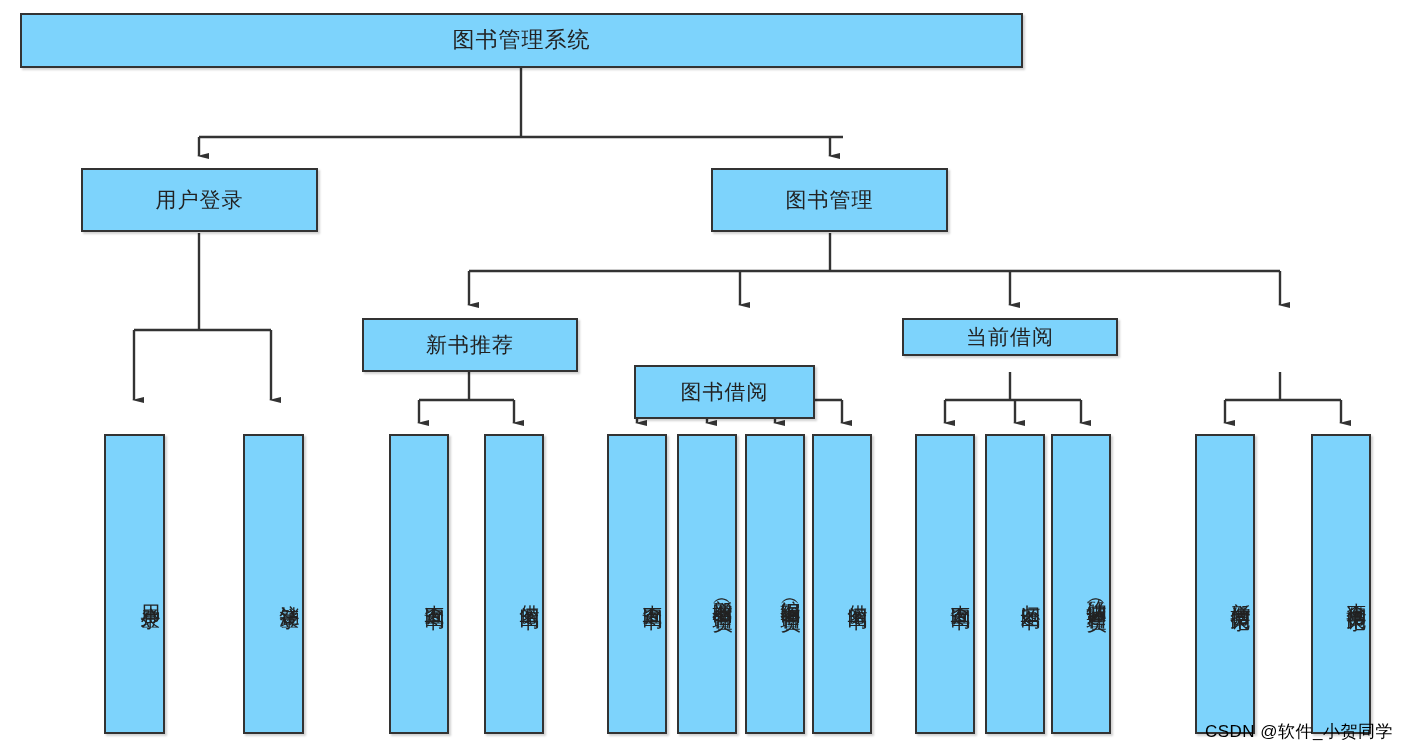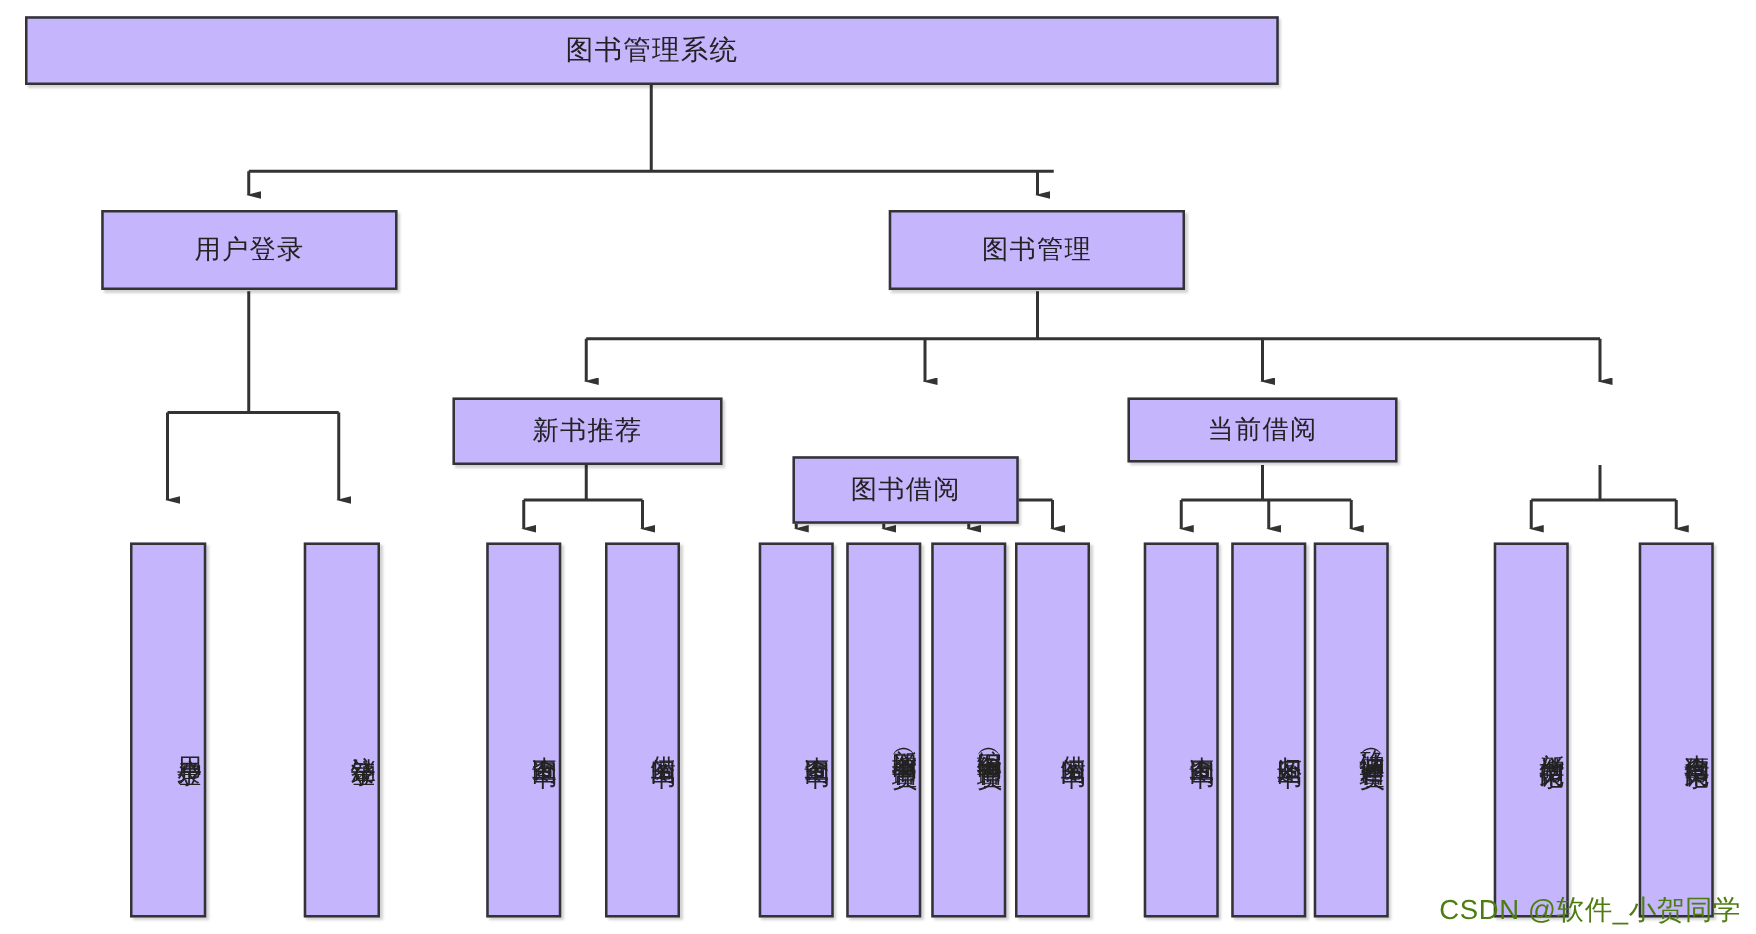--- a/index.html
+++ b/index.html
@@ -13,21 +13,21 @@
   #canvas {
     position: relative;
     width: 1405px;
     height: 747px;
     background: #ffffff;
     overflow: hidden;
   }
   .node {
     position: absolute;
     box-sizing: border-box;
-    background: #c4b5fd;
+    background: #7dd3fc;
     border: 2px solid #333333;
     box-shadow: 2px 2px 2px rgba(0,0,0,0.18);
     display: flex;
     align-items: center;
     justify-content: center;
     color: #222222;
     text-align: center;
   }
   .node.h {
     font-size: 21px;
@@ -57,22 +57,22 @@
     left: 0;
     top: 0;
     width: 1405px;
     height: 747px;
     pointer-events: none;
   }
   .watermark {
     position: absolute;
     right: 12px;
     bottom: 4px;
-    font-size: 22px;
-    color: #4d7c0f;
+    font-size: 17px;
+    color: #000000;
     letter-spacing: 0.5px;
     white-space: nowrap;
   }
 </style>
 </head>
 <body>
 
 <div id="canvas">
 
   <svg class="links" viewBox="0 0 1405 747" xmlns="http://www.w3.org/2000/svg">
@@ -135,21 +135,21 @@
   <div class="node h" style="left:362px; top:318px; width:216px; height:54px;">
     <span>新书推荐</span>
   </div>
 
   <div class="node h" style="left:711px; top:168px; width:237px; height:64px;">
     <span>图书管理</span>
   </div>
   <div class="node h" style="left:634px; top:318px; width:181px; height:54px;margin-top:47px;">
     <span>图书借阅</span>
   </div>
-  <div class="node h" style="left:902px; top:318px; width:216px; height:52px;">
+  <div class="node h" style="left:902px; top:318px; width:216px; height:38px;">
     <span>当前借阅</span>
   </div>
 
   <div class="node v" style="left:104px; top:434px; width:61px; height:300px;">
     <span class="vtext">用户登录</span>
   </div>
   <div class="node v" style="left:243px; top:434px; width:61px; height:300px;">
     <span class="vtext">注销登录</span>
   </div>
 

